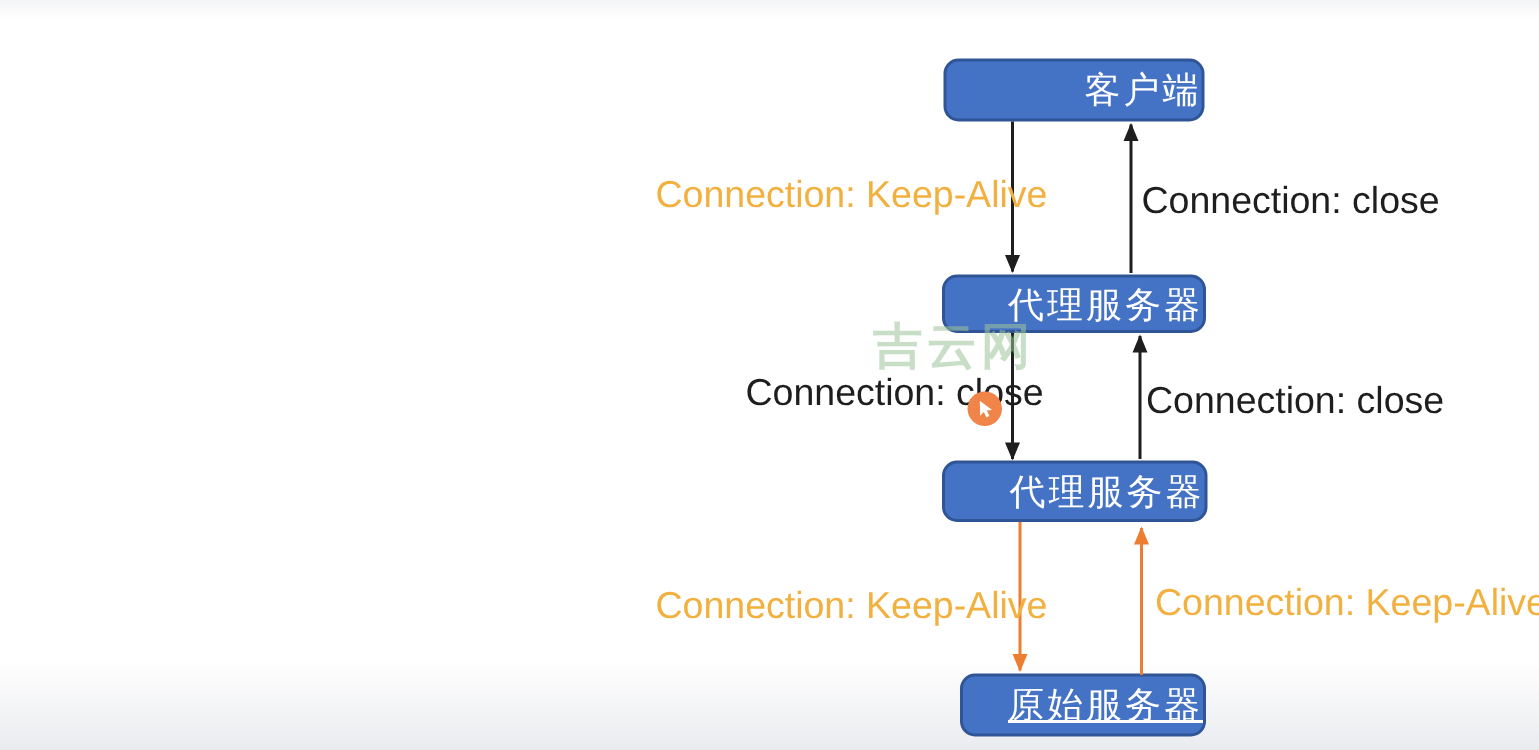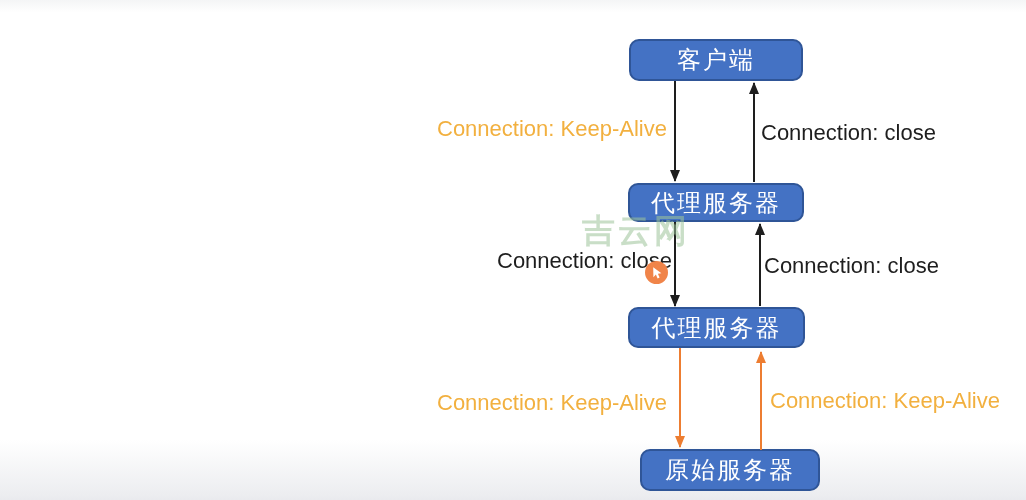--- a/index.html
+++ b/index.html
@@ -17,45 +17,45 @@
     position:absolute;left:80px;top:131px;
     font-size:27px;line-height:54px;color:#3d3d3d;
     font-weight:300;letter-spacing:.2px;
   }
   
   .node{
     position:absolute;
     background:var(--node_fill,#4472C4);
     border:2px solid var(--node_border,#2F5597);
     border-radius:10px;
-    display:flex;align-items:center;justify-content:center;
+    display:flex;align-items:center;justify-content:flex-end;
     color:#fff;font-size:24px;letter-spacing:2px;
     box-sizing:border-box;
   }
   .node-client{left:629px;top:39px;width:174px;height:42px;}
   .node-proxy1{left:628px;top:183px;width:176px;height:39px;}
   .node-proxy2{left:628px;top:307px;width:177px;height:41px;}
-  .node-origin{left:640px;top:449px;width:180px;height:42px;}
+  .node-origin{left:640px;top:449px;width:164px;height:42px;text-decoration:underline;}
   
   .arrow{position:absolute;width:2px;background:currentColor;color:var(--black_arrow,#1e1e1e);}
   .arrow.orange{color:var(--orange_arrow,#ED7D31);}
   .arrow .head{
     position:absolute;left:50%;transform:translateX(-50%);
     width:0;height:0;border-left:5.5px solid transparent;border-right:5.5px solid transparent;
   }
   .arrow.down .head{bottom:-1px;border-top:12px solid currentColor;}
   .arrow.up .head{top:-1px;border-bottom:12px solid currentColor;}
   .a1{left:674px;top:81px;height:100px;}
   .a2{left:753px;top:83px;height:99px;}
   .a3{left:674px;top:222px;height:84px;}
   .a4{left:759px;top:224px;height:82px;}
   .a5{left:679px;top:348px;height:99px;}
   .a6{left:760px;top:352px;height:98px;}
   
-  .edge-label{position:absolute;font-size:22px;white-space:nowrap;color:var(--close_text,#1e1e1e);}
+  .edge-label{position:absolute;font-size:25px;white-space:nowrap;color:var(--close_text,#1e1e1e);}
   .edge-label.gold{color:var(--keep_alive_text,#F2B03F);}
   .l-top-left{left:437px;top:116px;}
   .l-top-right{left:761px;top:120px;}
   .l-mid-left{left:497px;top:248px;}
   .l-mid-right{left:764px;top:253px;}
   .l-bottom-left{left:437px;top:390px;}
   .l-bottom-right{left:770px;top:388px;}
   
   .watermark{
     position:absolute;left:582px;top:209px;

